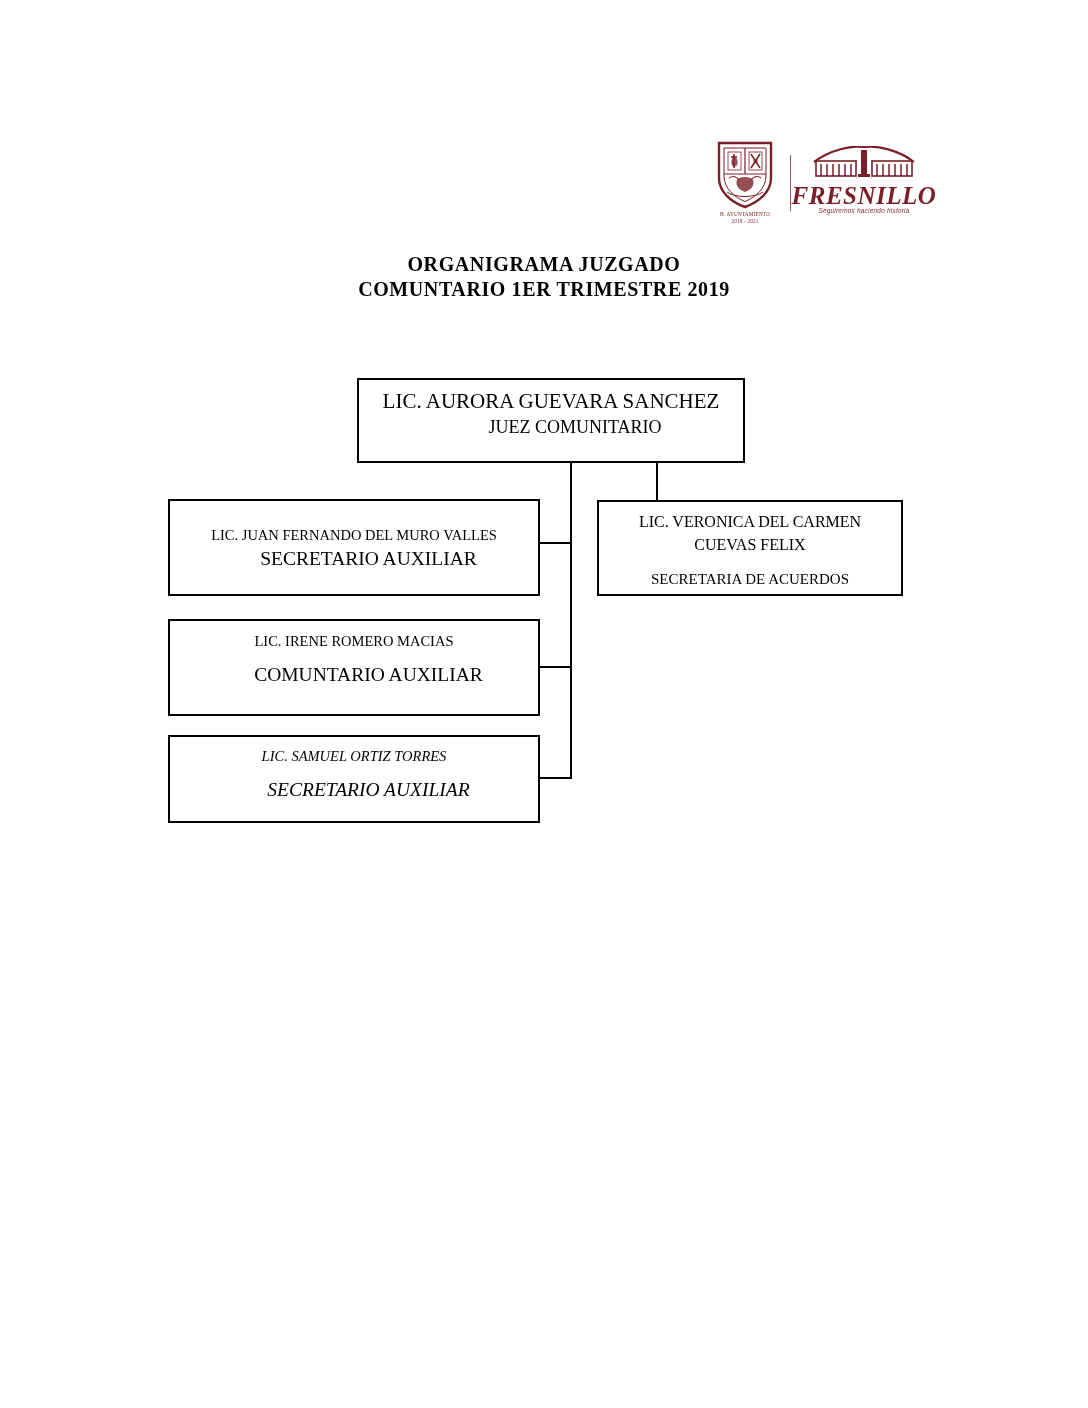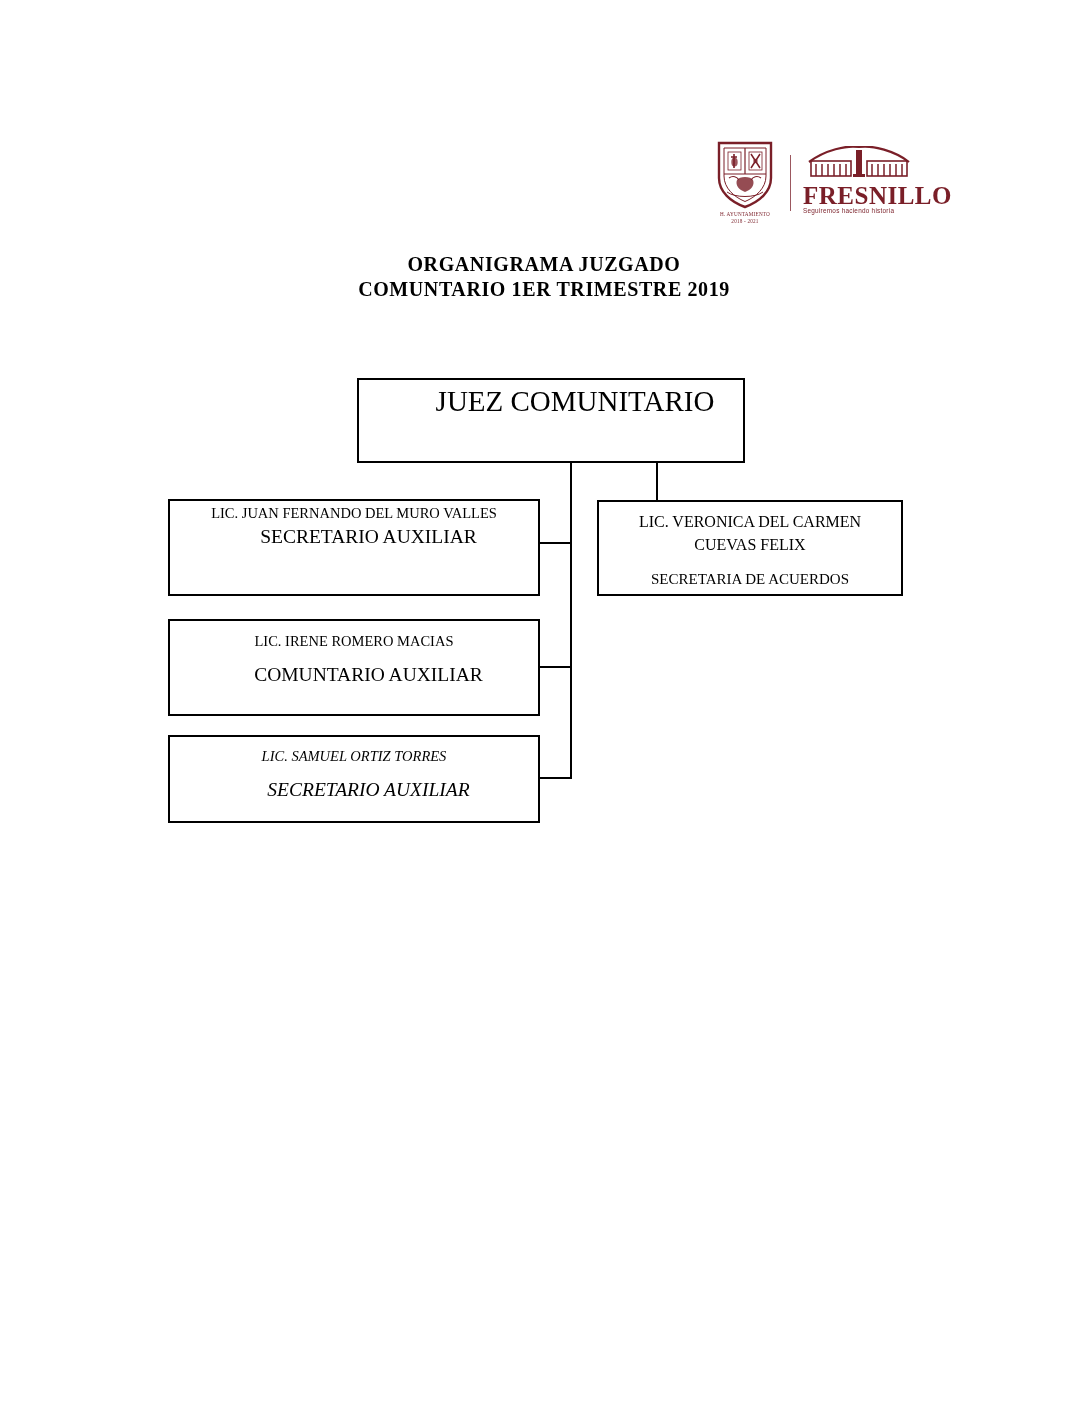--- a/index.html
+++ b/index.html
@@ -56,21 +56,23 @@
     background: #8a3a42;
     opacity: .85;
     margin: 0 2px;
   }
   .logo-fresnillo {
     position: relative;
     width: 122px;
     height: 74px;
     display: flex;
     flex-direction: column;
+    align-items: center;
     justify-content: flex-start;
+    font-style: italic;
   }
   .fres-word {
     font-family: "Liberation Serif", "DejaVu Serif", serif;
     font-weight: bold;
     font-size: 25px;
     line-height: 25px;
     letter-spacing: .5px;
     color: #7a1f28;
     margin-top: -1px;
   }
@@ -117,25 +119,25 @@
     display: block;
     white-space: nowrap;
   }
 
   
   #node-juez {
     left: 357px; top: 378px; width: 388px; height: 85px;
     padding-top: 8px;
   }
   #node-juez .name { font-size: 21px; line-height: 26px; }
-  #node-juez .role { font-size: 29px; line-height: 26px; padding-left: 48px; }
+  #node-juez .role { font-size: 18px; line-height: 26px; padding-left: 48px; }
 
   
   .node-left { left: 168px; width: 372px; }
-  #node-sec1 { top: 499px; height: 97px; padding-top: 2px; }
+  #node-sec1 { top: 499px; height: 97px; padding-top: 24px; }
   #node-sec2 { top: 619px; height: 97px; padding-top: 10px; }
   #node-sec3 { top: 735px; height: 88px; padding-top: 9px; font-style: italic; }
 
   .node-left .name { font-size: 14.5px; line-height: 20px; }
   .node-left .role { font-size: 19.5px; line-height: 27px; margin-left: 29px; }
   #node-sec2 .role, #node-sec3 .role { margin-top: 10px; }
 
   
   #node-acuerdos {
     left: 597px; top: 500px; width: 306px; height: 96px;
@@ -229,20 +231,21 @@
     <span class="tline">COMUNTARIO 1ER TRIMESTRE 2019</span>
   </div>
 
   <div class="conn conn-v" id="conn-right-drop"></div>
   <div class="conn conn-v" id="conn-spine"></div>
   <div class="conn conn-h" id="conn-stub1"></div>
   <div class="conn conn-h" id="conn-stub2"></div>
   <div class="conn conn-h" id="conn-stub3"></div>
 
   <div class="node" id="node-juez">
+    <span class="name">LIC. AURORA GUEVARA SANCHEZ</span>
     <span class="role">JUEZ COMUNITARIO</span>
   </div>
 
   <div class="node" id="node-acuerdos">
     <span class="name">LIC.  VERONICA DEL CARMEN</span>
     <span class="name">CUEVAS FELIX</span>
     <span class="role">SECRETARIA DE ACUERDOS</span>
   </div>
 
   <div class="node node-left" id="node-sec1">

